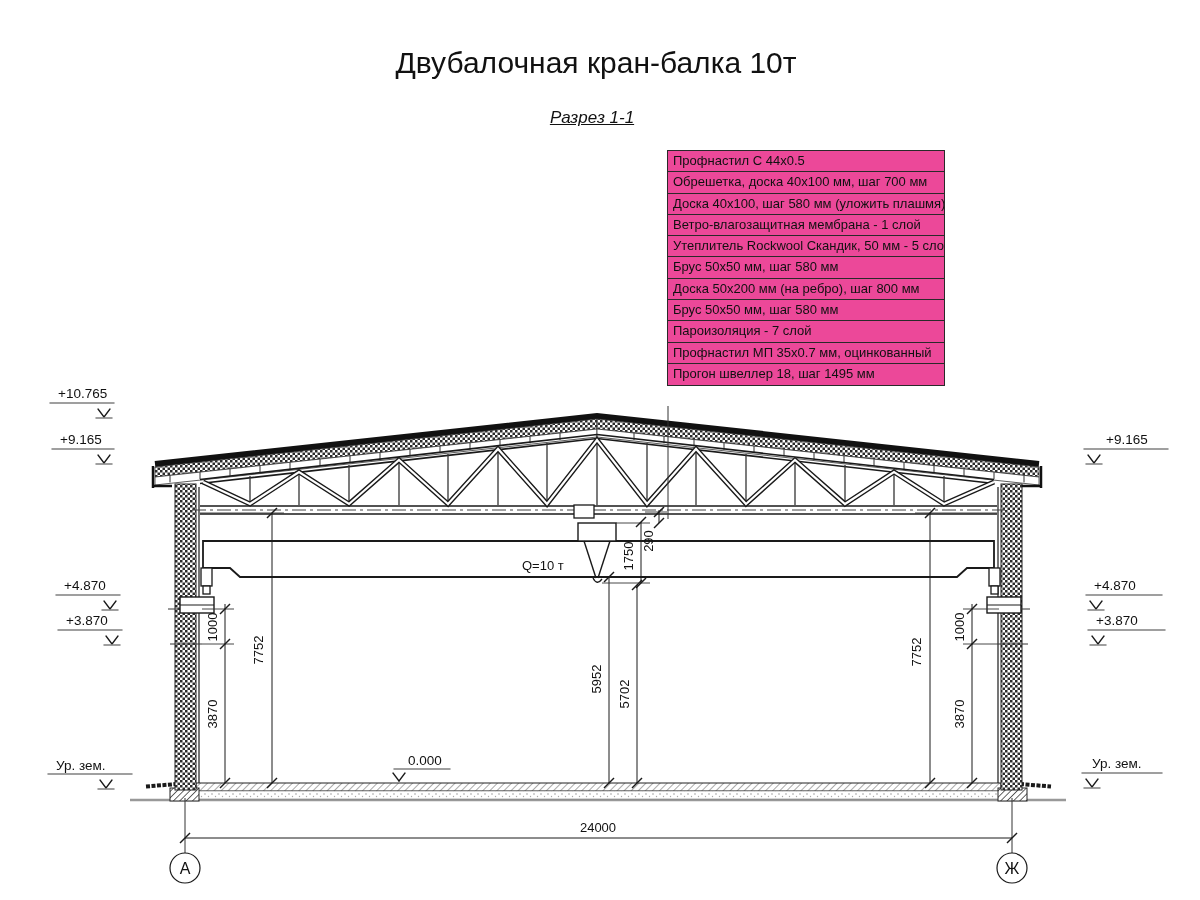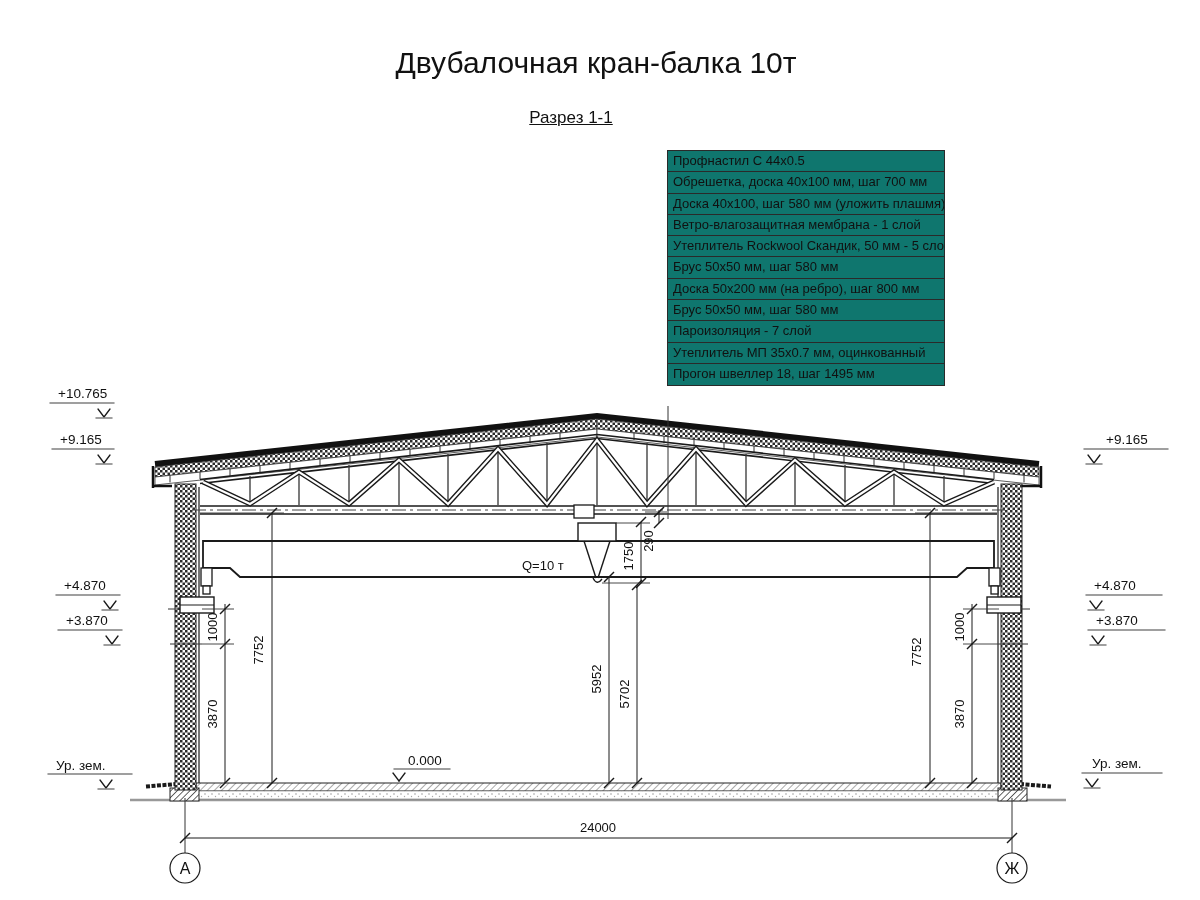--- a/index.html
+++ b/index.html
@@ -1,23 +1,23 @@
 <!DOCTYPE html>
 <html><head>
 <meta charset="utf-8">
 <style>
   html,body{margin:0;padding:0;background:#fff;}
   #page{position:relative;width:1200px;height:900px;background:#ffffff;overflow:hidden;
         font-family:"Liberation Sans", sans-serif;color:#111;}
   #page-title{position:absolute;left:596px;top:46px;transform:translateX(-50%);
         font-size:30px;white-space:nowrap;}
-  #section-label{position:absolute;left:571px;top:108px;transform:translateX(-50%);
-        font-size:17px;text-decoration:underline;white-space:nowrap;}
+  #section-label{position:absolute;left:592px;top:108px;transform:translateX(-50%);
+        font-size:17px;font-style:italic;text-decoration:underline;white-space:nowrap;}
   #layer-table{position:absolute;left:667px;top:150px;width:276px;
-        border:1px solid #2a2a2a;background:#0f766e;}
+        border:1px solid #2a2a2a;background:#ec4899;}
   #layer-table .row{box-sizing:border-box;height:21.3px;line-height:20.5px;
         border-bottom:1px solid #2a2a2a;font-size:13px;padding-left:5px;
         white-space:nowrap;overflow:hidden;}
   #layer-table .row:last-child{border-bottom:none;}
   svg{position:absolute;left:0;top:0;}
   text{font-family:"Liberation Sans", sans-serif;fill:#111;}
   .dimtxt{font-size:13px;}
   .lvltxt{font-size:13.5px;}
   .axetxt{font-size:16px;}
 </style>
@@ -32,21 +32,21 @@
   <div id="layer-table">
     <div class="row">Профнастил С 44х0.5</div>
     <div class="row">Обрешетка, доска 40х100 мм, шаг 700 мм</div>
     <div class="row">Доска 40х100, шаг 580 мм (уложить плашмя)</div>
     <div class="row">Ветро-влагозащитная мембрана - 1 слой</div>
     <div class="row">Утеплитель Rockwool Скандик, 50 мм - 5 слоев</div>
     <div class="row">Брус 50х50 мм, шаг 580 мм</div>
     <div class="row">Доска 50х200 мм (на ребро), шаг 800 мм</div>
     <div class="row">Брус 50х50 мм, шаг 580 мм</div>
     <div class="row">Пароизоляция - 7 слой</div>
-    <div class="row">Утеплитель МП 35х0.7 мм, оцинкованный</div>
+    <div class="row">Профнастил МП 35х0.7 мм, оцинкованный</div>
     <div class="row">Прогон швеллер 18, шаг 1495 мм</div>
   </div>
 
   <svg width="1200" height="900" viewBox="0 0 1200 900">
     <defs>
       <pattern id="checker" width="5" height="5" patternUnits="userSpaceOnUse">
         <rect width="5" height="5" fill="#fff"></rect>
         <rect width="2.5" height="2.5" fill="#2b2b2b"></rect>
         <rect x="2.5" y="2.5" width="2.5" height="2.5" fill="#2b2b2b"></rect>
       </pattern>

